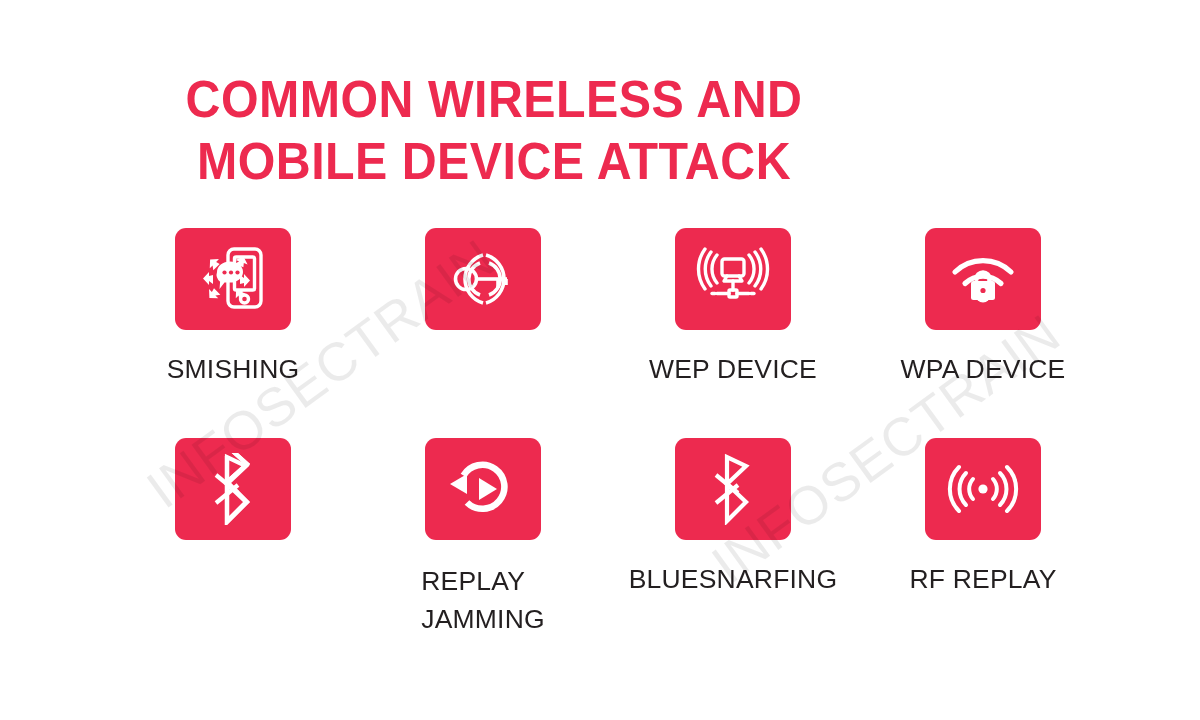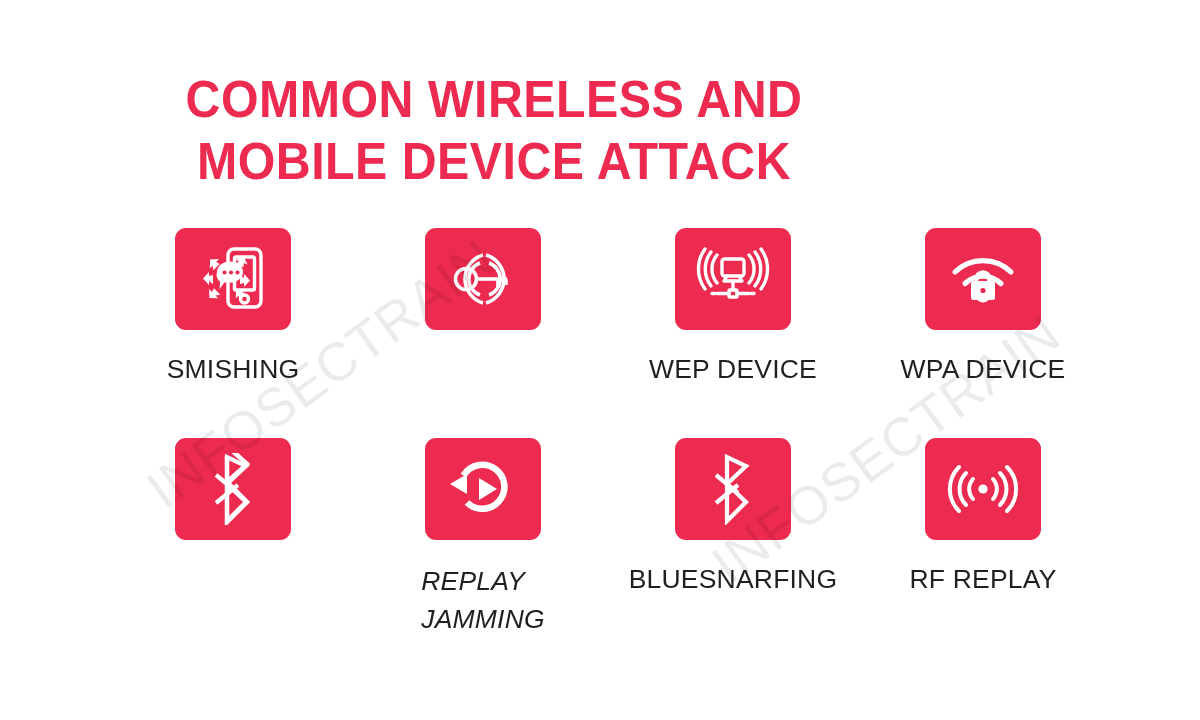--- a/index.html
+++ b/index.html
@@ -91,21 +91,21 @@
   .cell-label {
     margin-top: 22px;
     font-family: "Liberation Sans", sans-serif;
     font-size: 26.5px;
     line-height: 34px;
     font-weight: 400;
     color: #231F20;
     letter-spacing: 0.2px;
     max-width: 215px;
   }
-  .cell-label.two-line { line-height: 38px; font-style: italic; }
+  .cell-label.two-line { line-height: 38px; }
 </style>
 </head>
 <body>
 
 <div class="infographic">
 
   <div class="watermark-layer">
     <div class="watermark watermark-1">INFOSECTRAIN</div>
     <div class="watermark watermark-2">INFOSECTRAIN</div>
   </div>

